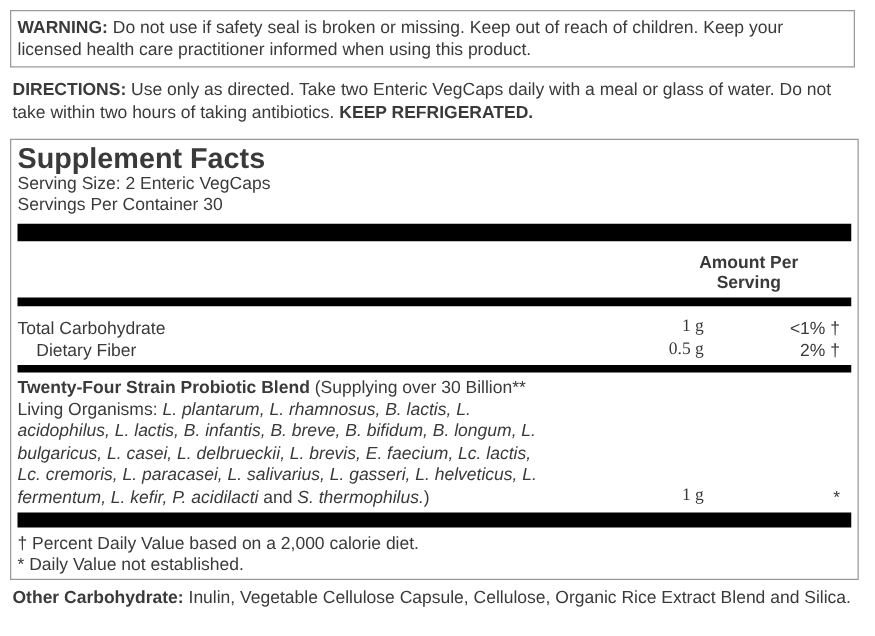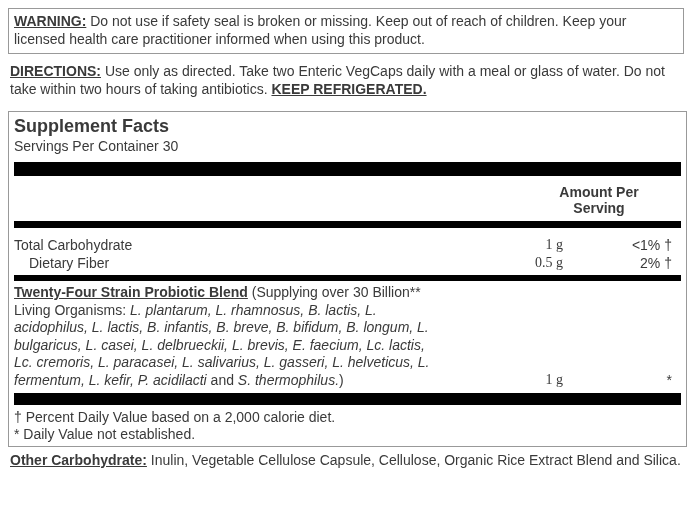--- a/index.html
+++ b/index.html
@@ -8,21 +8,21 @@
     background: #ffffff;
   }
   body {
     width: 700px;
     height: 509px;
     font-family: "Liberation Sans", sans-serif;
     font-size: 14px;
     color: #3a3a3a;
     overflow: hidden;
   }
-  .seg-bold   { font-weight: bold; text-decoration: underline; }
+  .seg-bold   { font-weight: bold; }
   .seg-italic { font-style: italic; }
   .seg-normal { }
 
   
   .warning-box {
     margin: 8px 16px 0 8px;
     border: 1px solid #999999;
     padding: 4px 8px 5px 5px;
   }
   .para {
@@ -34,21 +34,21 @@
     margin: 9px 8px 0 10px;
   }
 
   
   .sf-box {
     margin: 13px 13px 0 8px;
     border: 1px solid #999999;
     padding: 2px 5px 3px 5px;
   }
   .sf-title {
-    font-size: 18px;
+    font-size: 23px;
     font-weight: bold;
     line-height: 24px;
   }
   .sf-sub {
     line-height: 17px;
   }
   .bar { background: #000000; }
   .bar-1 { height: 14px; margin-top: 7px; }
   .bar-2 { height: 7px;  margin-top: 5px; }
   .bar-3 { height: 6px;  margin-top: 3px; }
@@ -116,20 +116,21 @@
 <div class="warning-box">
   <div class="para"><span class="seg-bold">WARNING:</span><span class="seg-normal"> Do not use if safety seal is broken or missing. Keep out of reach of children. Keep your licensed health care practitioner informed when using this product.</span></div>
 </div>
 
 <div class="directions">
   <div class="para"><span class="seg-bold">DIRECTIONS:</span><span class="seg-normal"> Use only as directed. Take two Enteric VegCaps daily with a meal or glass of water. Do not take within two hours of taking antibiotics. </span><span class="seg-bold">KEEP REFRIGERATED.</span></div>
 </div>
 
 <div class="sf-box">
   <div class="sf-title">Supplement Facts</div>
+  <div class="sf-sub">Serving Size: 2 Enteric VegCaps</div>
   <div class="sf-sub">Servings Per Container 30</div>
 
   <div class="bar bar-1"></div>
 
   <div class="hdr-row">
     <div class="hc1"></div>
     <div class="hc2">Amount Per
 Serving</div>
   </div>
 

